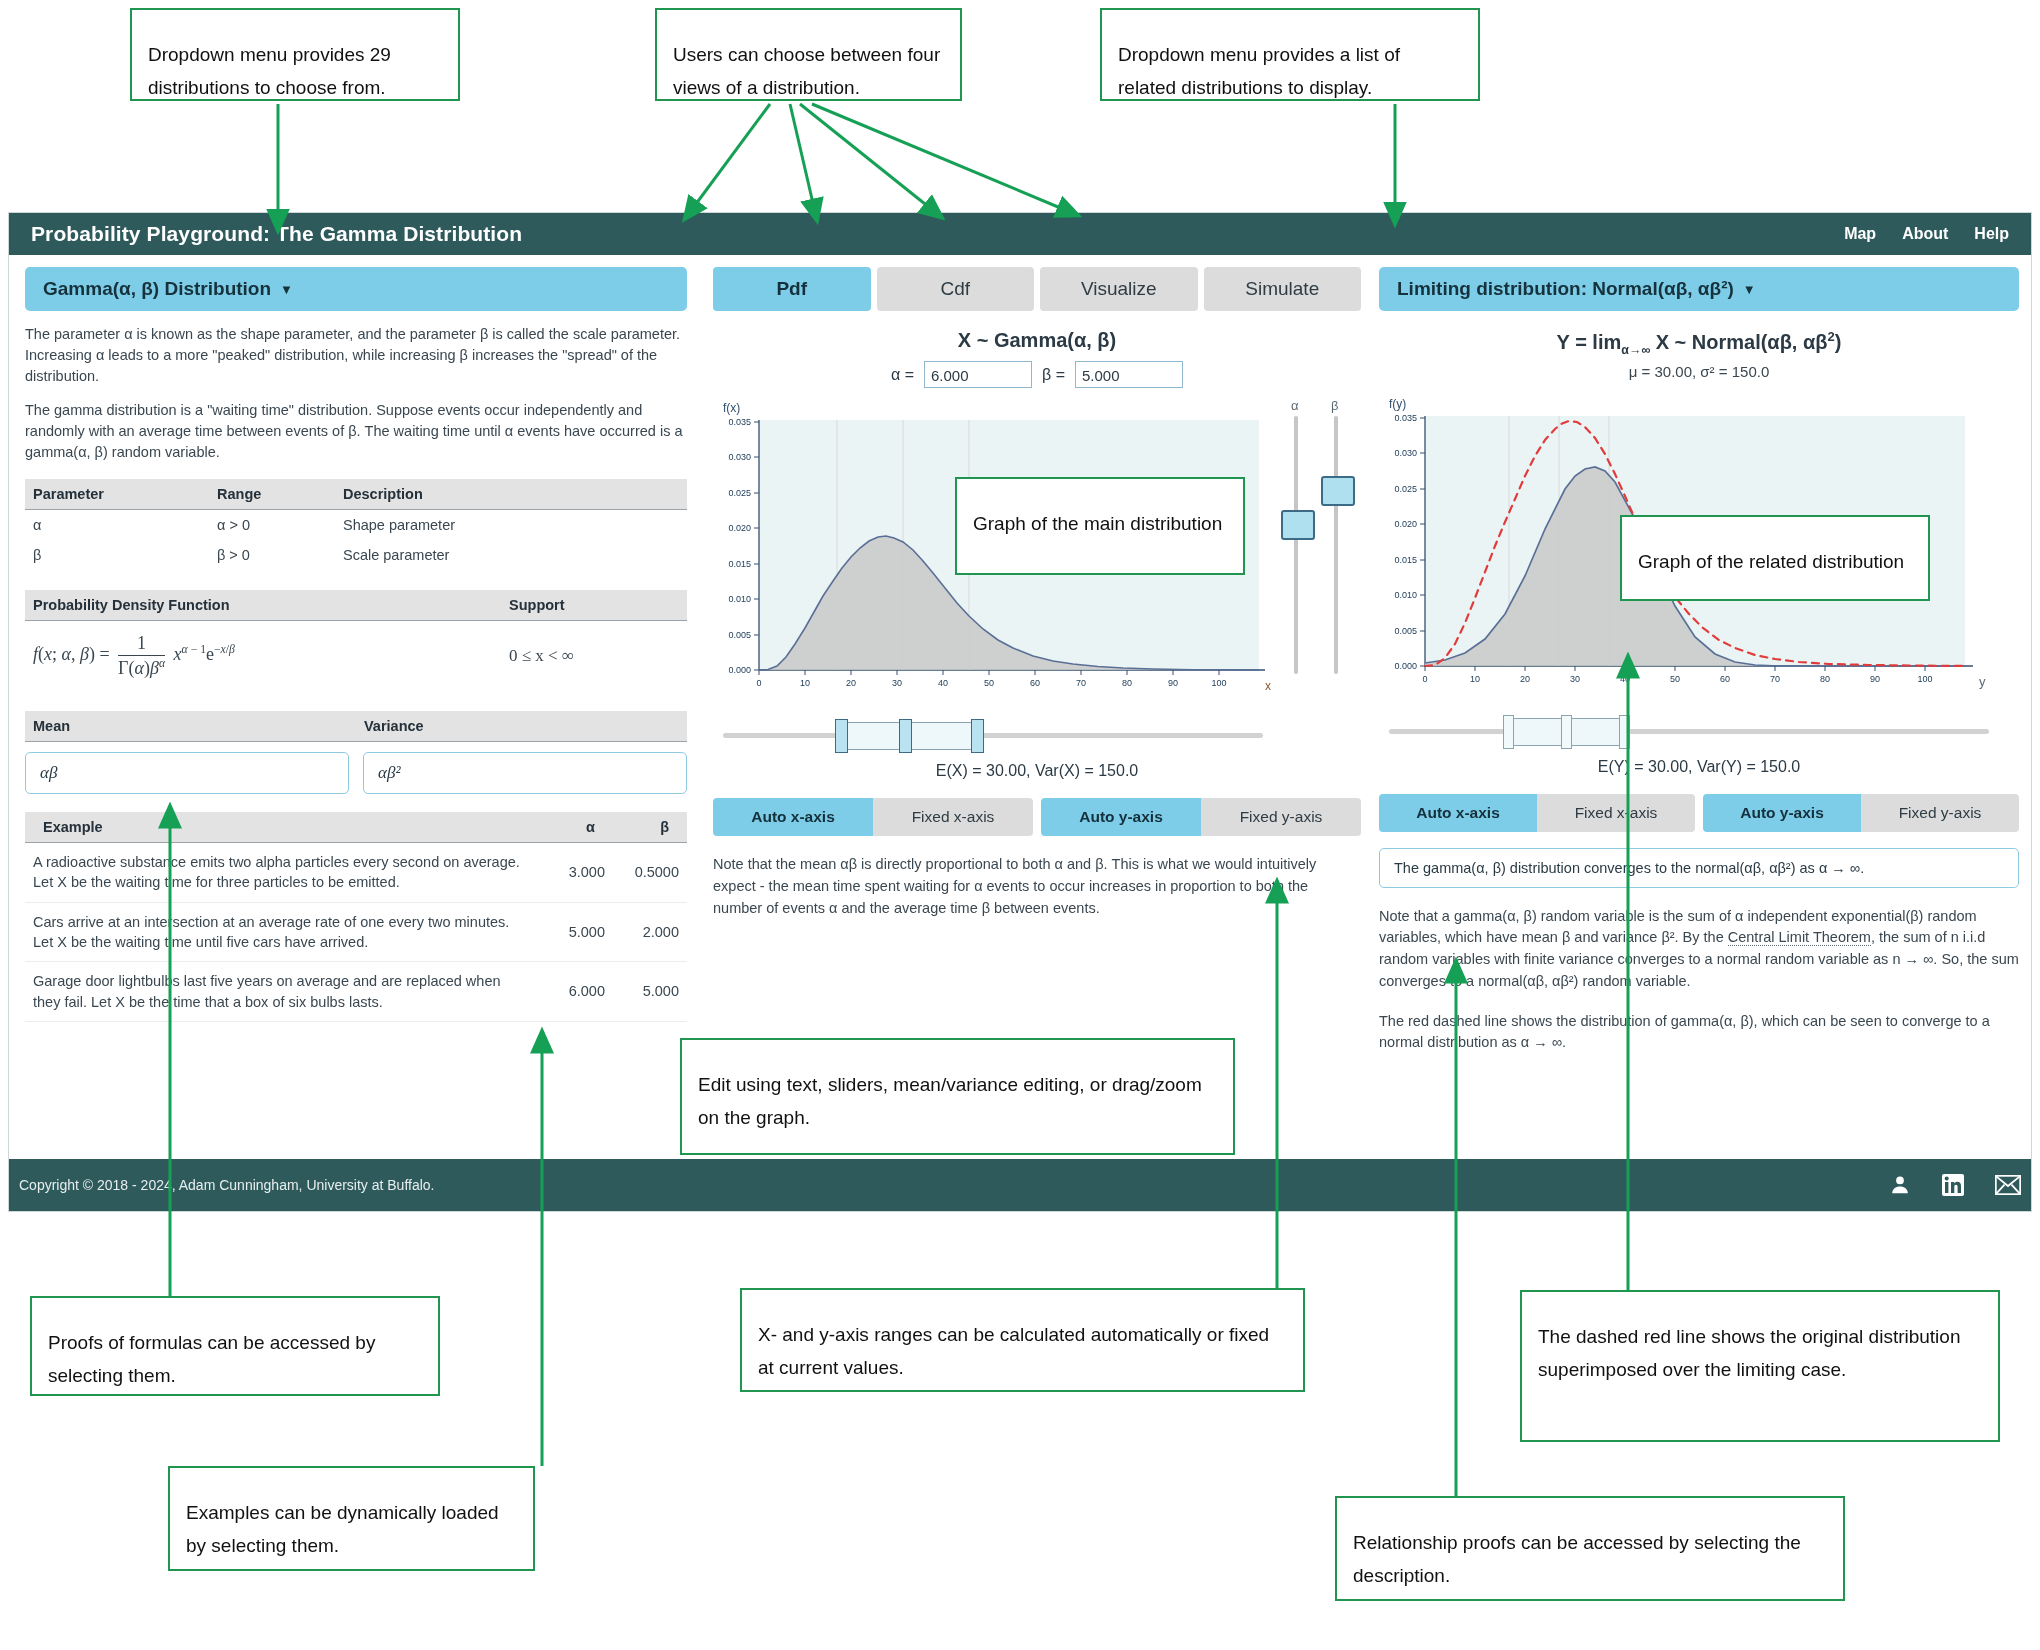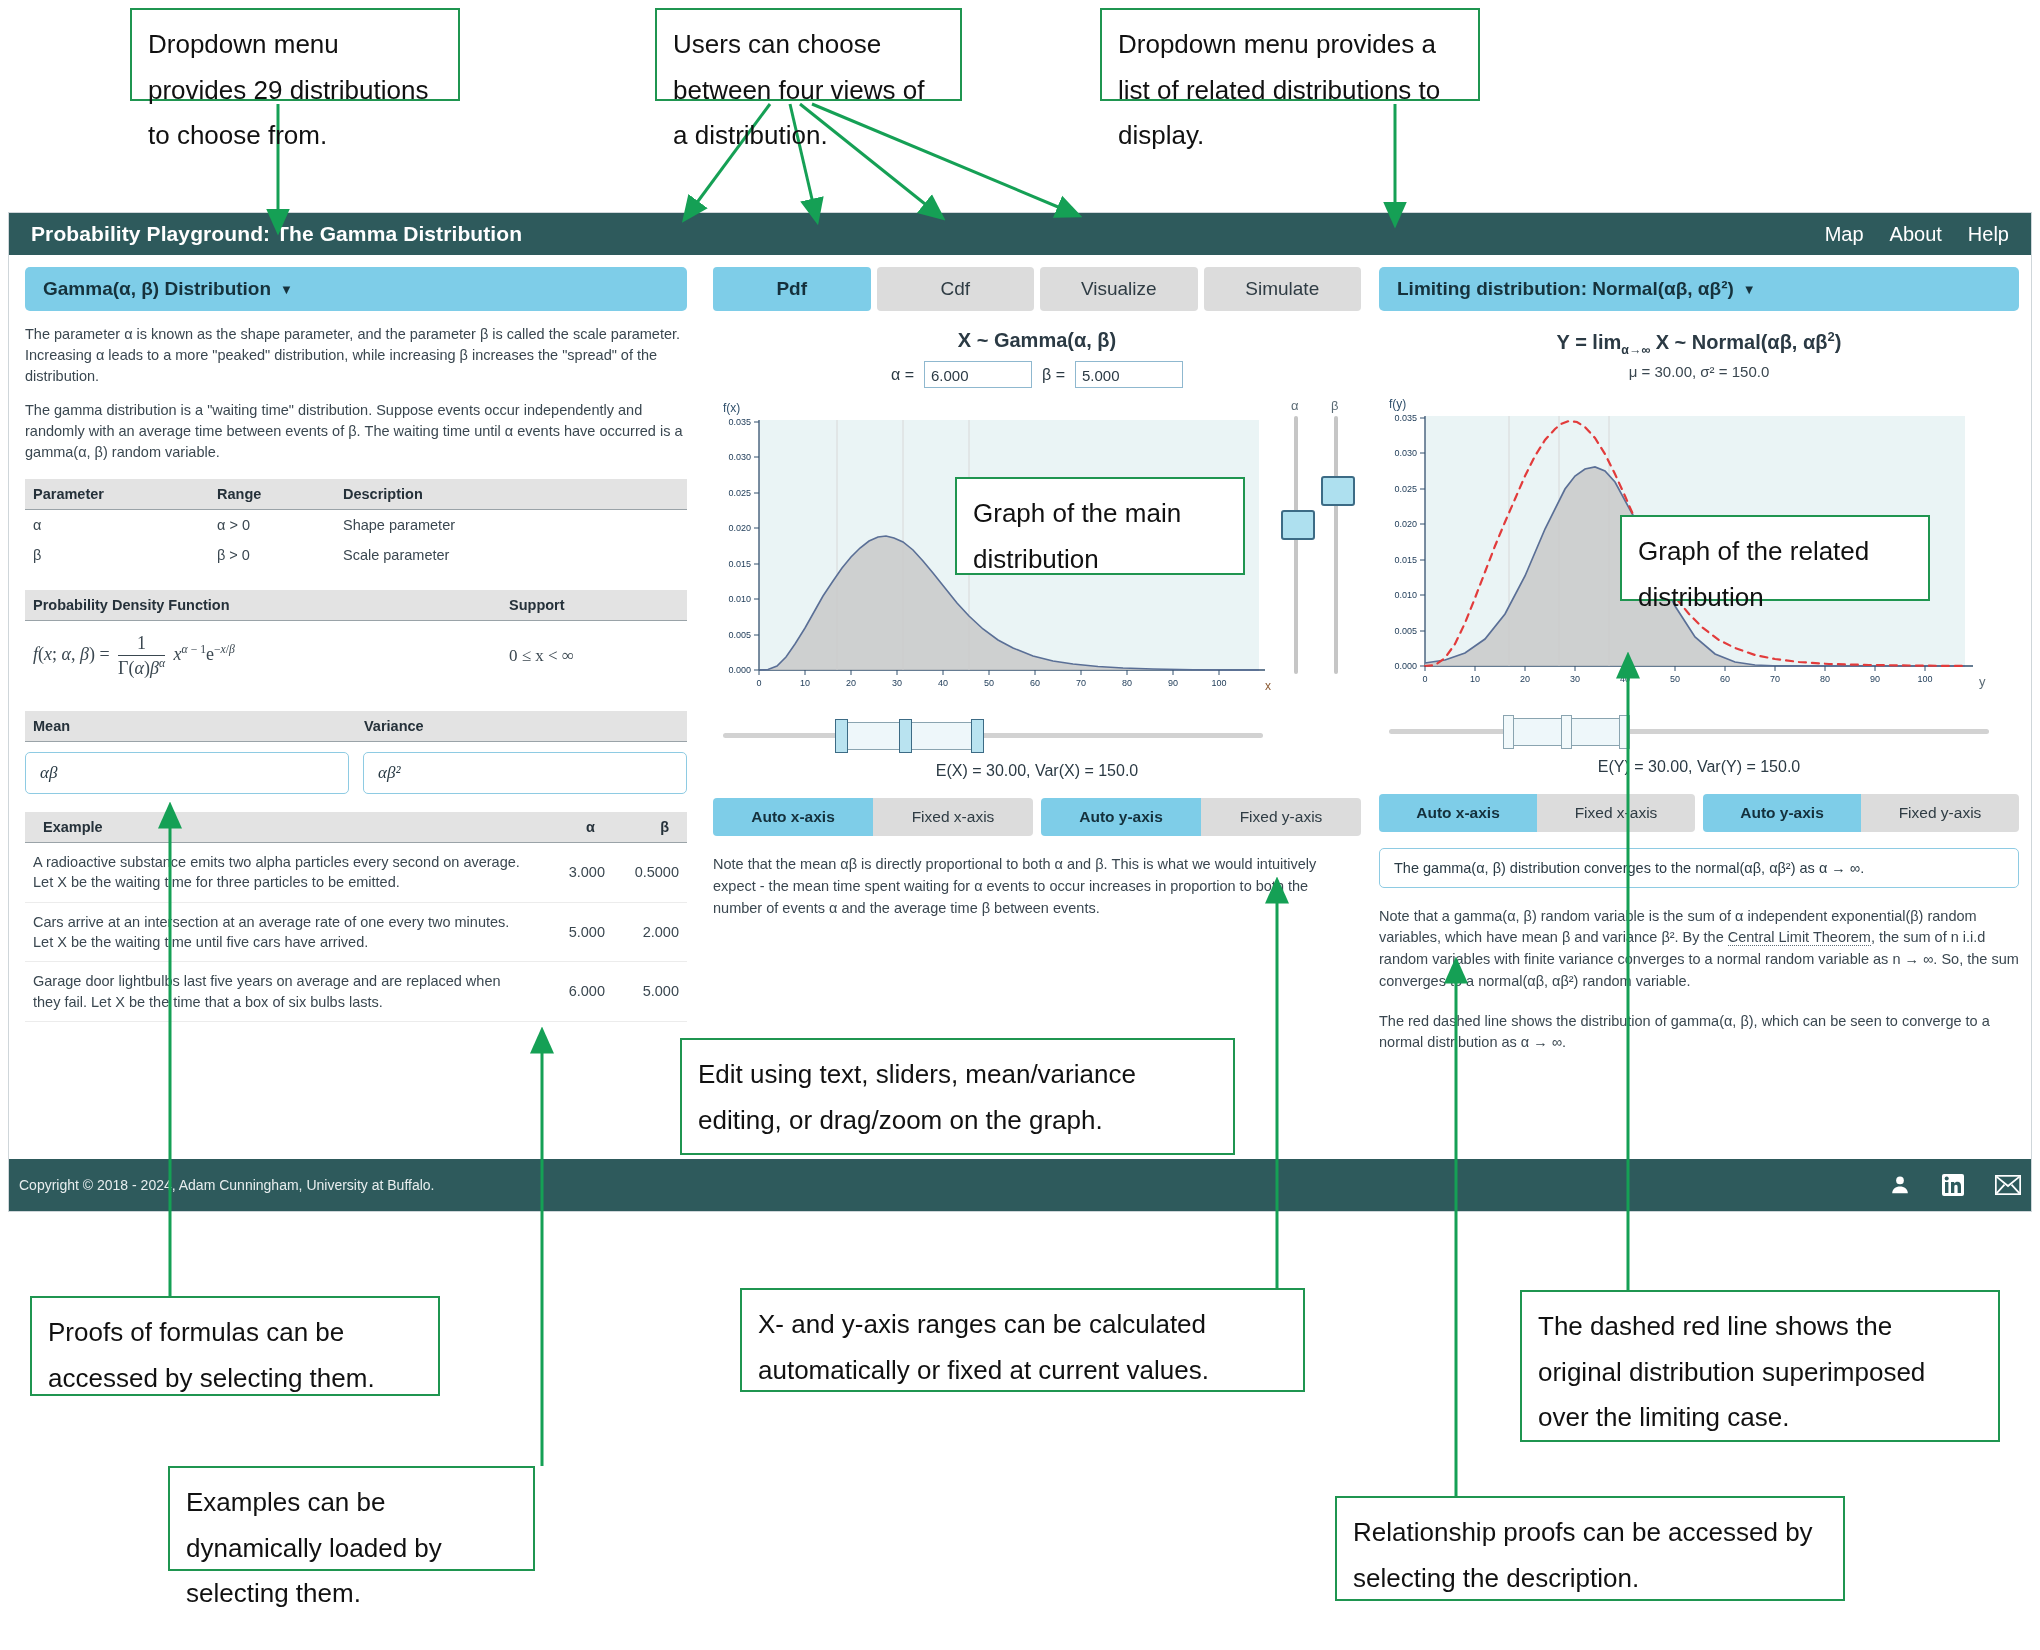--- a/index.html
+++ b/index.html
@@ -4,21 +4,21 @@
 <style>
   html,body{margin:0;padding:0;background:#fff;}
   body{width:2040px;height:1650px;position:relative;font-family:"Liberation Sans",sans-serif;overflow:hidden;}
 
   
   #app{position:absolute;left:8px;top:212px;width:2024px;height:1000px;background:#fff;border:1px solid #cfd6da;box-sizing:border-box;}
 
   .titlebar{height:42px;background:#2e5a5c;color:#fff;display:flex;align-items:center;padding:0 22px;box-sizing:border-box;}
   .titlebar .t{font-size:21px;font-weight:bold;letter-spacing:.1px;}
   .titlebar .spacer{flex:1;}
-  .titlebar .navlink{font-size:20px;font-weight:normal;margin-left:26px;color:#fff;}
+  .titlebar .navlink{font-size:16px;font-weight:bold;margin-left:26px;color:#fff;}
 
   .cols{display:flex;height:932px;box-sizing:border-box;}
   .colL{width:694px;padding:12px 16px 0 16px;box-sizing:border-box;}
   .colM{width:668px;padding:12px 10px 0 10px;box-sizing:border-box;}
   .colR{width:660px;padding:12px 12px 0 8px;box-sizing:border-box;}
 
   .bluebar{background:#7ecde8;border-radius:5px;height:44px;display:flex;align-items:center;padding:0 18px;box-sizing:border-box;
            font-size:19px;font-weight:bold;color:#16323c;}
   .caret{margin-left:9px;font-size:13px;}
 
@@ -80,21 +80,21 @@
   .dotted{border-bottom:1.5px dotted #5c6b75;}
 
   
   .footer{position:absolute;left:0;right:0;bottom:0;height:52px;background:#2e5a5c;color:#e8eeef;display:flex;align-items:center;
           padding:0 10px;box-sizing:border-box;font-size:14px;}
   .footer .spacer{flex:1;}
   .ficon{margin-left:30px;display:flex;align-items:center;}
 
   
   .callout{position:absolute;border:2px solid #1f9550;background:#fff;box-sizing:border-box;
-           font-size:26px;line-height:1.75;color:#111;padding:12px 16px;z-index:40;}
+           font-size:19px;line-height:1.75;color:#111;padding:28px 16px;z-index:40;}
   svg.arrows{position:absolute;left:0;top:0;width:2040px;height:1650px;z-index:35;pointer-events:none;}
 </style>
 </head>
 <body>
 
 <div id="app">
 
   <div class="titlebar">
     <div class="t">Probability Playground: The Gamma Distribution</div>
     <div class="spacer"></div>

